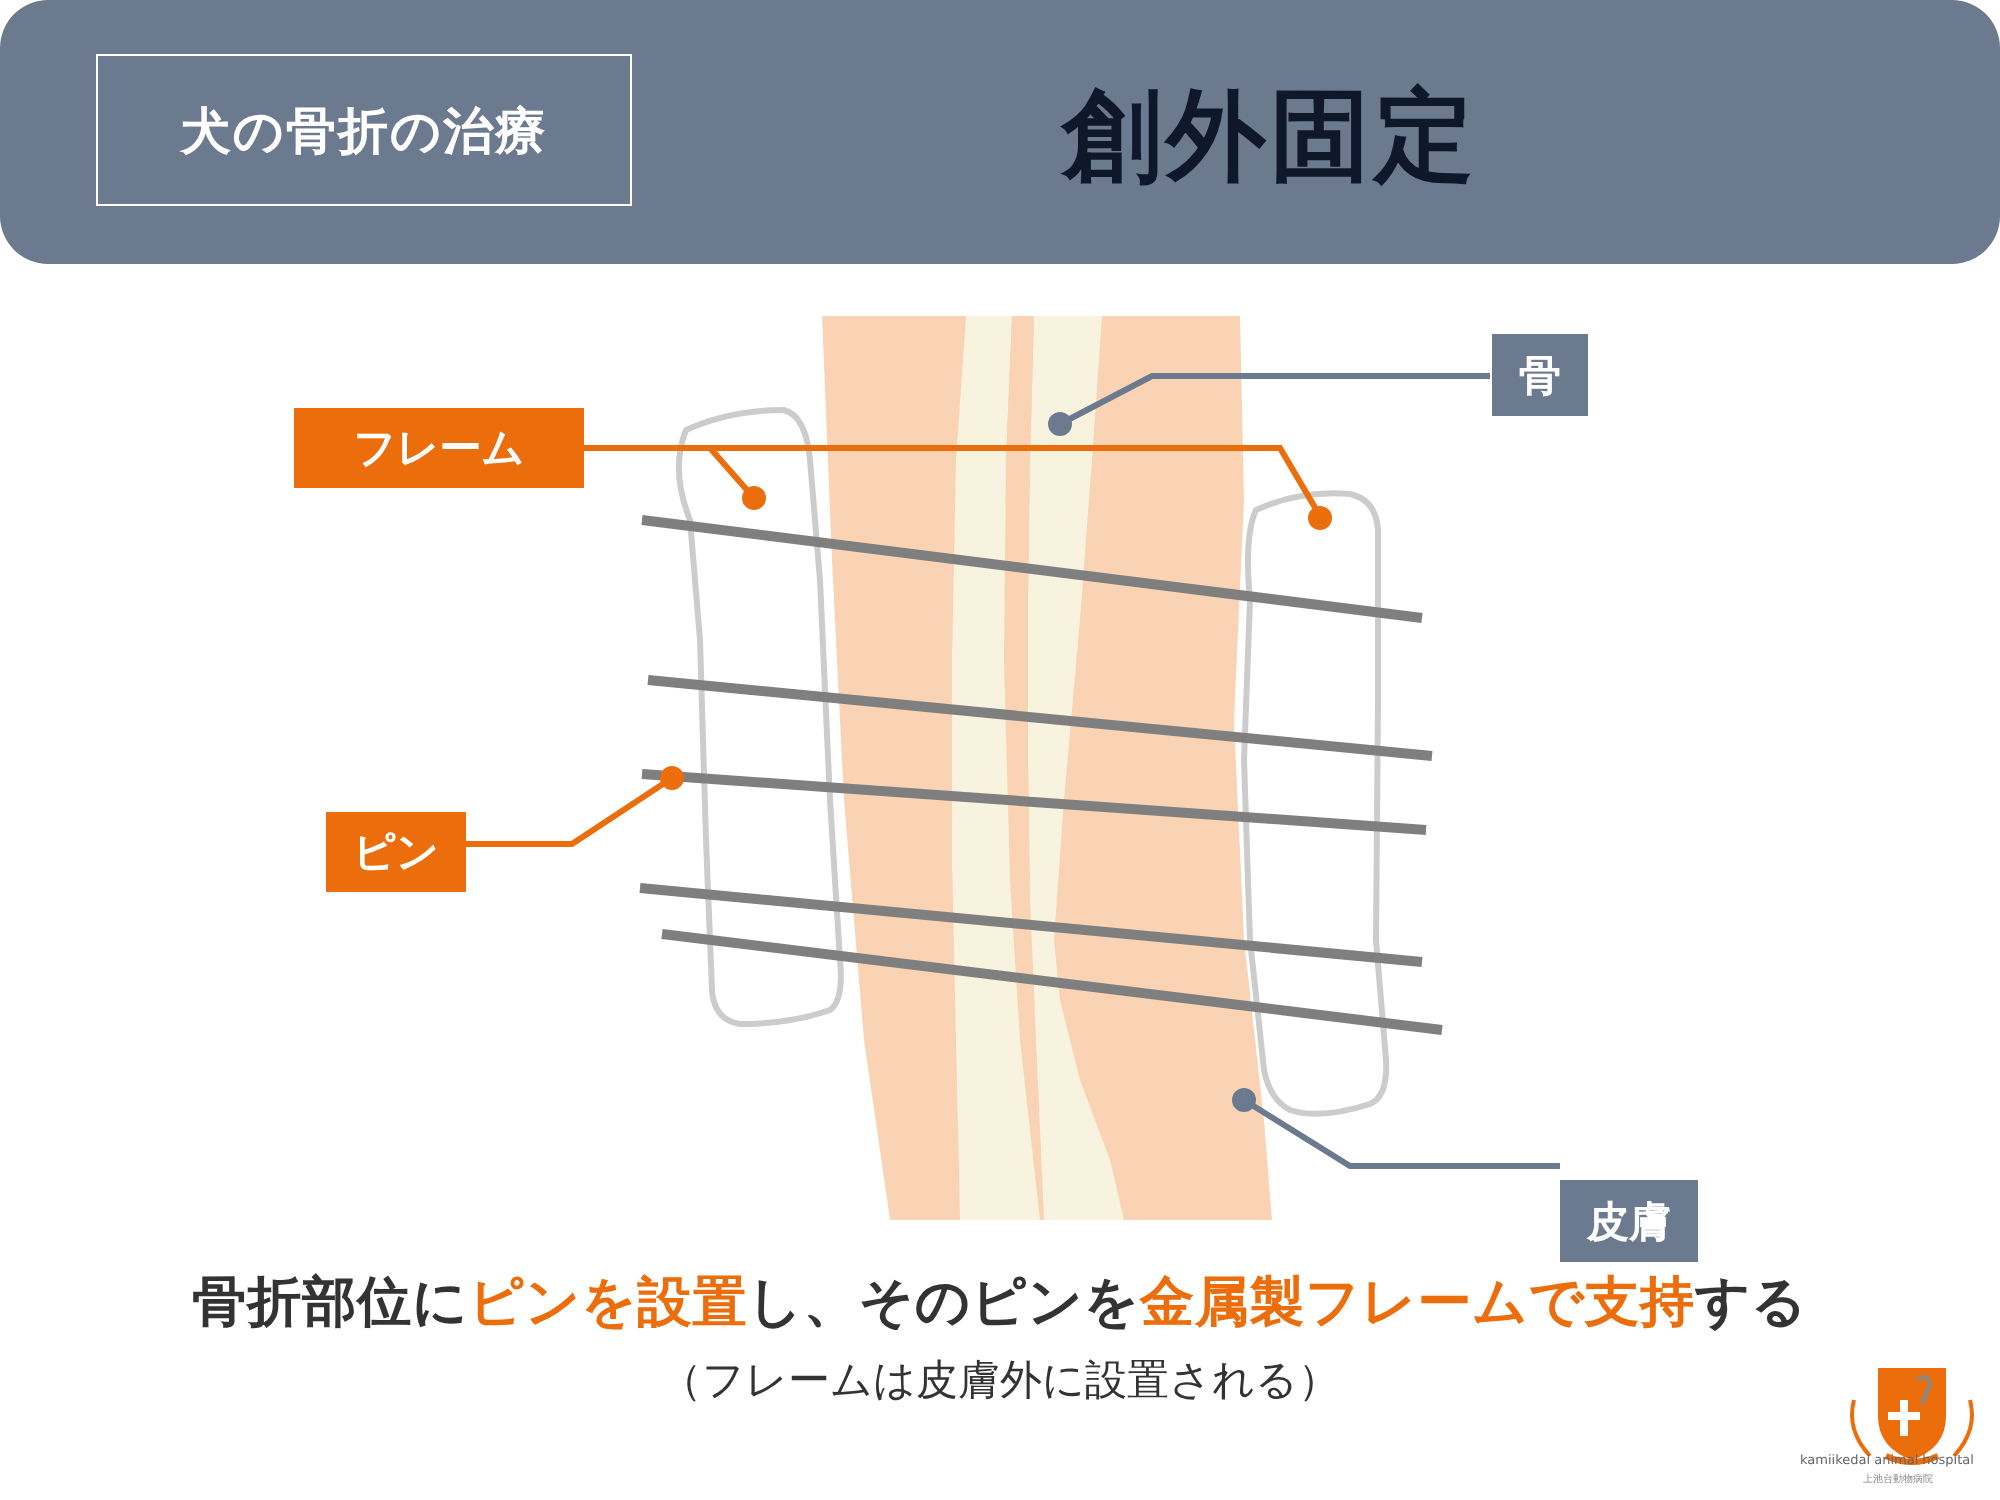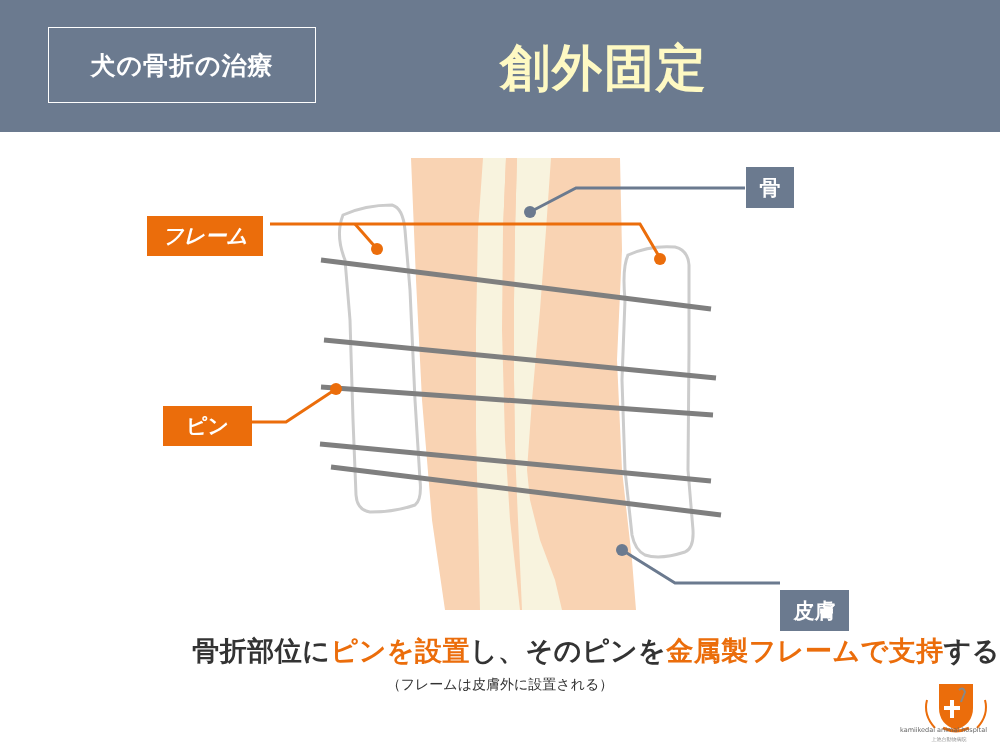--- a/index.html
+++ b/index.html
@@ -1,32 +1,32 @@
 <!DOCTYPE html>
 <html><head>
 <meta charset="utf-8">
 <style>
   html, body { margin: 0; padding: 0; }
   body { width: 1000px; height: 750px; background: #ffffff; position: relative; overflow: hidden;
          font-family: "DejaVu Sans", "Liberation Sans", sans-serif; }
-  .header { position: absolute; left: 0; top: 0; width: 1000px; height: 132px; background: #6b7a8f; }
+  .header { position: absolute; left: 0; top: 0; width: 1000px; height: 132px; background: #6b7a8f; border-radius: 24px; }
   .cat-box { position: absolute; left: 48px; top: 27px; width: 268px; height: 76px; border: 1.5px solid #ffffff;
              box-sizing: border-box; display: flex; align-items: center; justify-content: center;
              color: #fff; font-size: 25px; font-weight: bold; letter-spacing: 1px; }
-  .title { position: absolute; left: 500px; top: 30px; width: 270px; color: #fef9c3;
+  .title { position: absolute; left: 500px; top: 30px; width: 270px; text-align: center; color: #0f172a;
            font-size: 50px; font-weight: bold; letter-spacing: 2px; line-height: 76px; }
   svg.diagram { position: absolute; left: 0; top: 0; }
   .label { position: absolute; display: flex; align-items: center; justify-content: center; color: #fff;
            font-size: 21px; font-weight: bold; }
   .label.orange { background: #eb6d0b; }
   .label.slate { background: #6b7a8f; }
-  .caption { position: absolute; left: 0; top: 633px; width: 1000px; text-align: right; font-size: 27px;
+  .caption { position: absolute; left: 0; top: 633px; width: 1000px; text-align: center; font-size: 27px;
              font-weight: bold; color: #333; letter-spacing: 0.5px; }
   .caption .hl { color: #eb6d0b; }
-  .subcaption { position: absolute; left: 0; top: 676px; width: 1000px; text-align: center; font-size: 14px;
+  .subcaption { position: absolute; left: 0; top: 676px; width: 1000px; text-align: center; font-size: 21px;
                 color: #333; }
   .logo { position: absolute; left: 915px; top: 670px; width: 82px; height: 78px; }
   .logo-text { position: absolute; left: 900px; top: 726px; width: 98px; font-size: 6.5px; color: #666; }
   .logo-sub { position: absolute; left: 900px; top: 736px; width: 98px; text-align: center; font-size: 5px; color: #888; }
 </style>
 </head>
 <body>
 
 <div class="header">
   <div class="cat-box">犬の骨折の治療</div>
@@ -65,22 +65,22 @@
   <polyline points="232,422 286,422 336,389" stroke="#eb6d0b" stroke-width="3" fill="none"></polyline>
   <circle cx="336" cy="389" r="6" fill="#eb6d0b"></circle>
 
   <polyline points="745,188 576,188 530,212" stroke="#6b7a8f" stroke-width="3" fill="none"></polyline>
   <circle cx="530" cy="212" r="6" fill="#6b7a8f"></circle>
 
   <polyline points="780,583 675,583 622,550" stroke="#6b7a8f" stroke-width="3" fill="none"></polyline>
   <circle cx="622" cy="550" r="6" fill="#6b7a8f"></circle>
 </svg>
 
-<div class="label orange" style="left:147px; top:216px; width:116px; height:40px;font-style:italic;">フレーム</div>
-<div class="label orange" style="left:163px; top:406px; width:89px; height:40px;">ピン</div>
+<div class="label orange" style="left:147px; top:204px; width:145px; height:40px;">フレーム</div>
+<div class="label orange" style="left:163px; top:406px; width:70px; height:40px;">ピン</div>
 <div class="label slate" style="left:746px; top:167px; width:48px; height:41px;">骨</div>
 <div class="label slate" style="left:780px; top:562px; width:69px; height:41px;margin-top:28px;">皮膚</div>
 
 <div class="caption">
   <span>骨折部位に</span><span class="hl">ピンを設置</span><span>し、そのピンを</span><span class="hl">金属製フレームで支持</span><span>する</span>
 </div>
 <div class="subcaption">（フレームは皮膚外に設置される）</div>
 
 <svg class="logo" viewBox="0 0 82 78">
   <path d="M12,30 Q8,45 20,58" stroke="#eb6d0b" stroke-width="2" fill="none"></path>

